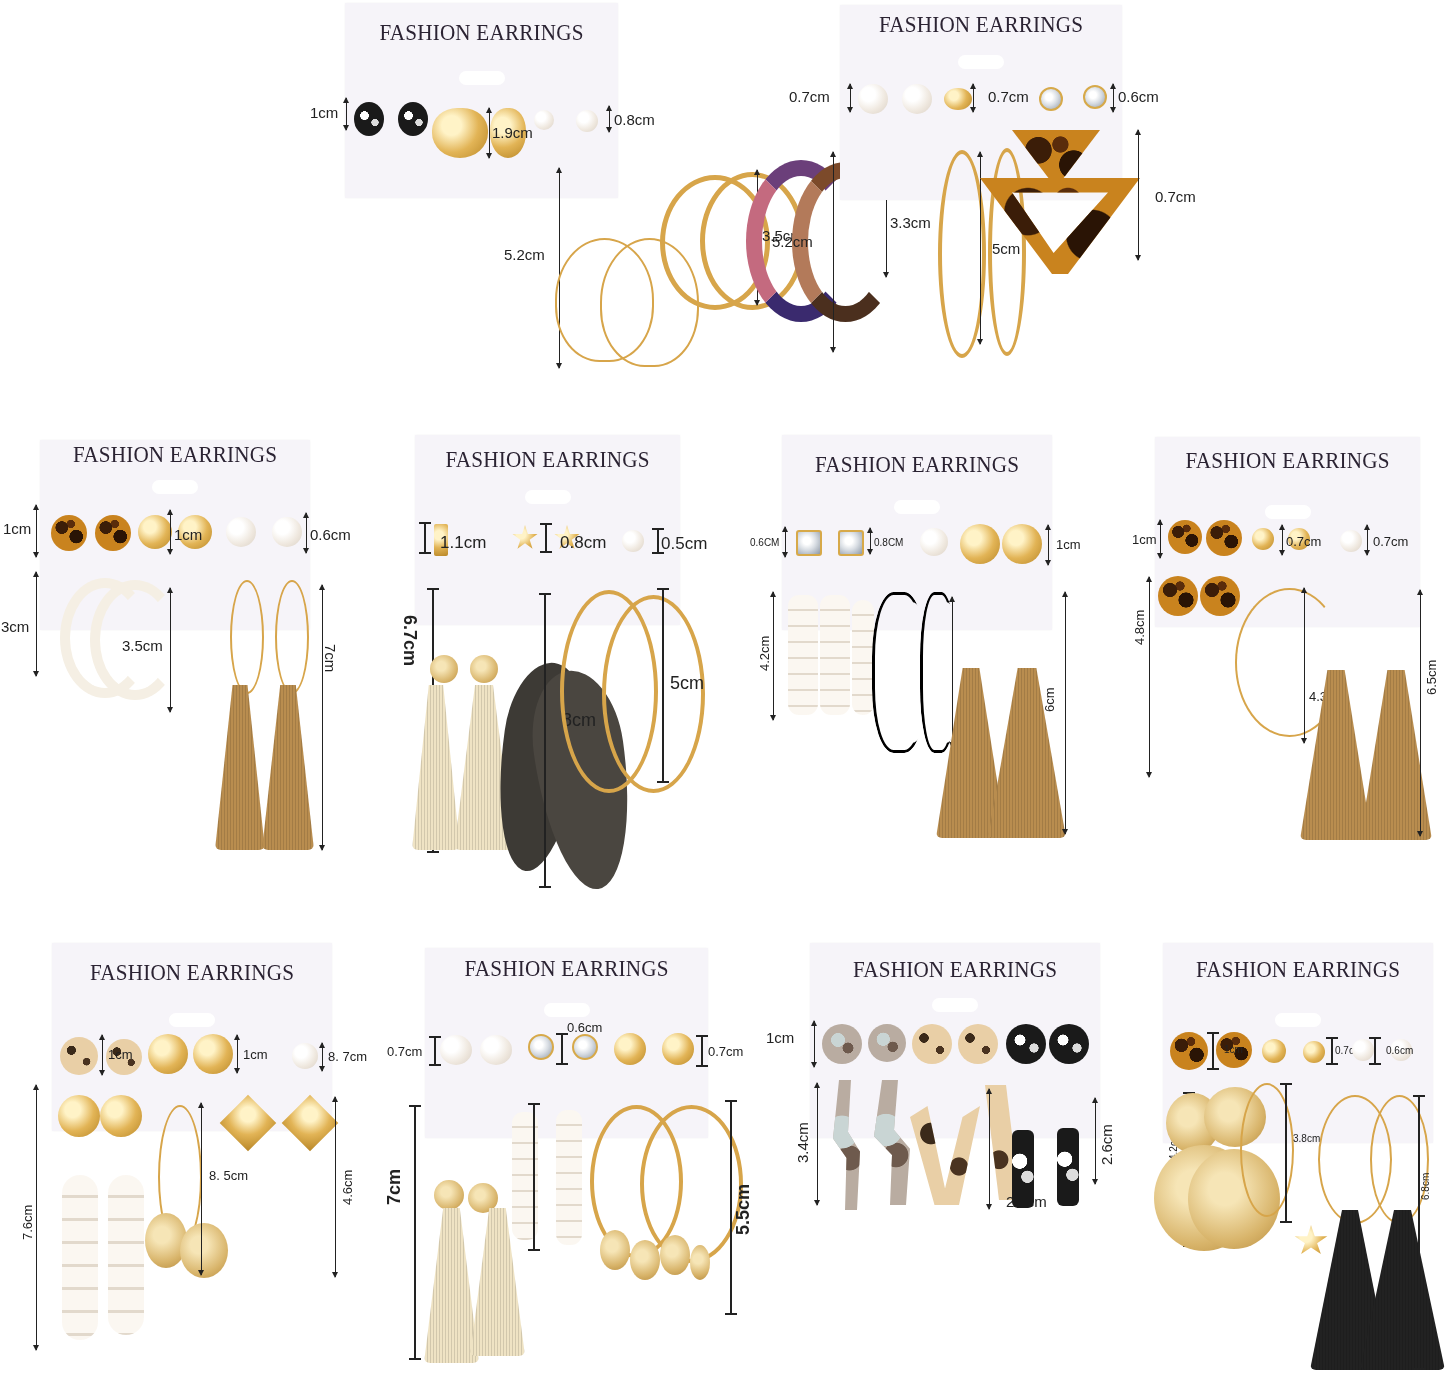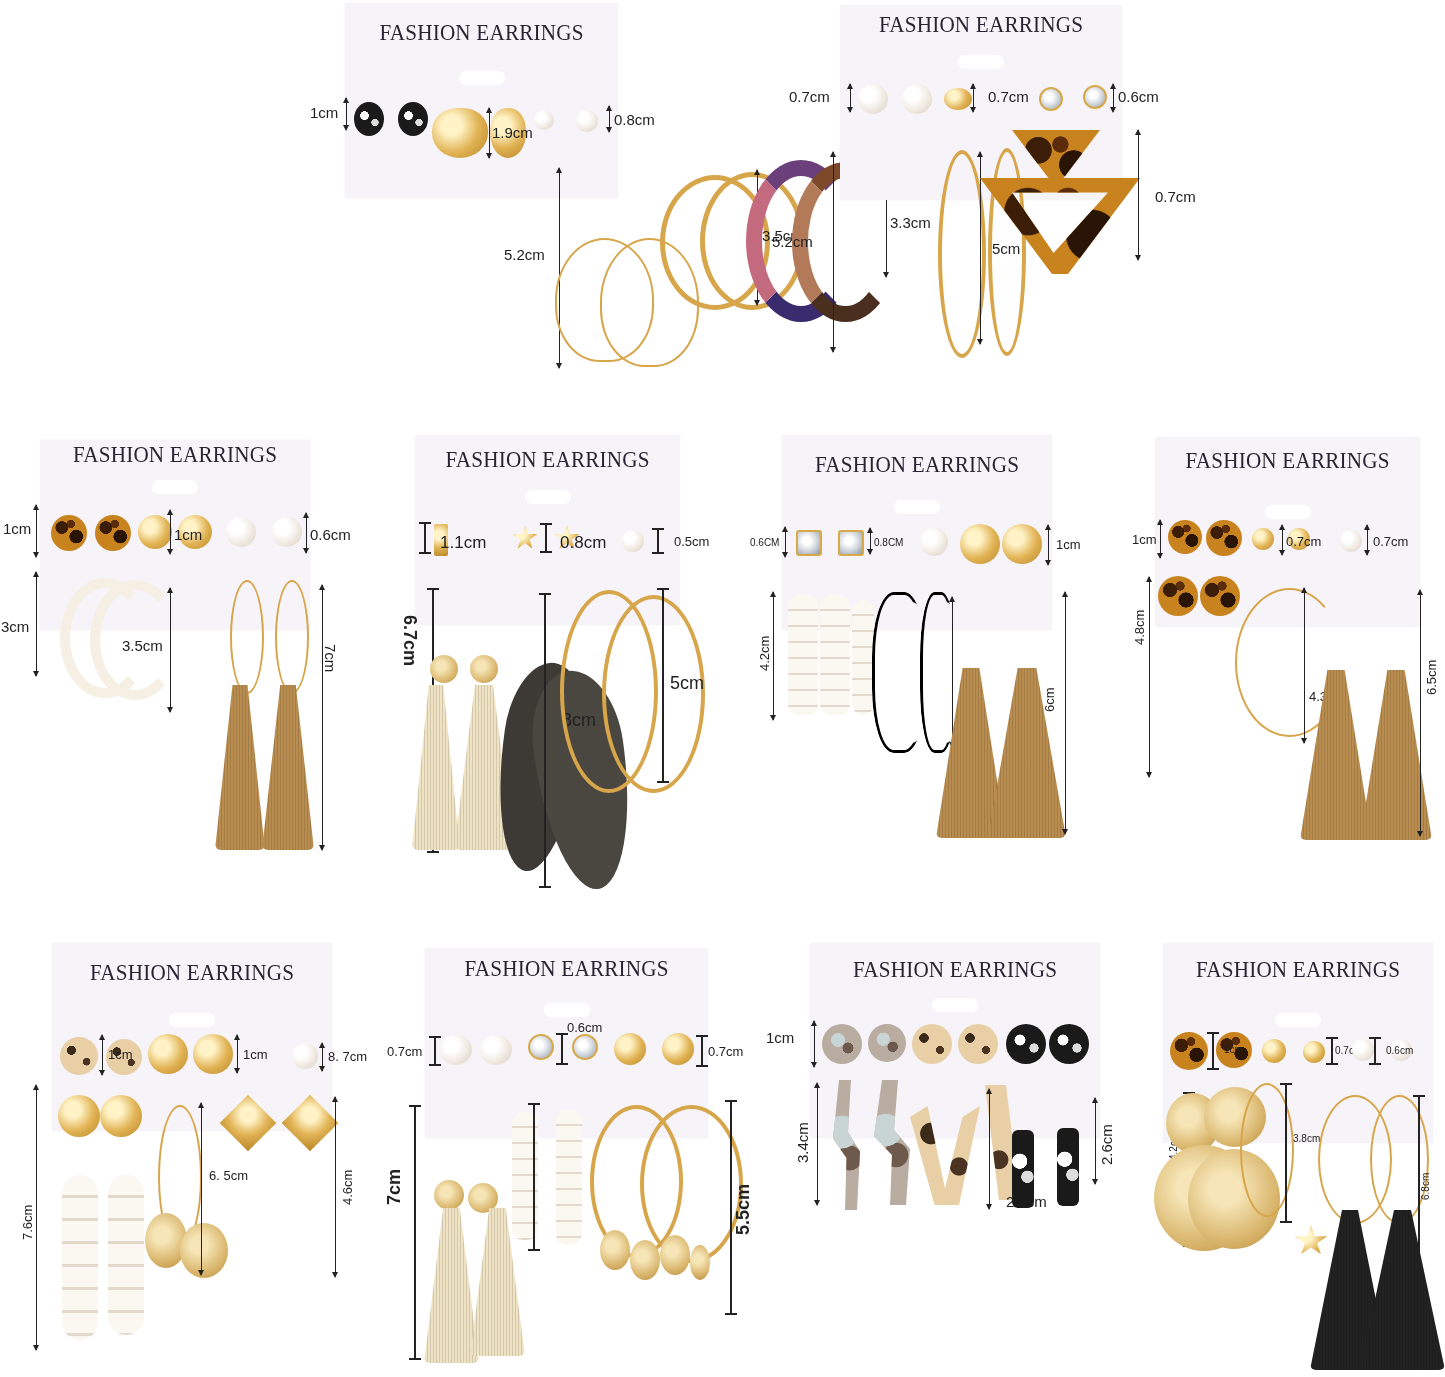--- a/index.html
+++ b/index.html
@@ -143,21 +143,21 @@
   <div class="title" style="left:25px;width:265px;right:auto;top:17px;">FASHION EARRINGS</div>
   <div class="vbar" style="left:34px;top:92px;height:32px;"></div>
   <div class="stud gold" style="left:44px;top:94px;width:14px;height:32px;border-radius:2px;"></div>
   <div class="lbl" style="left:50px;top:103px;font-size:17px;">1.1cm</div>
   <div class="stud gold" style="left:122px;top:95px;width:26px;height:26px;clip-path:polygon(50% 0,61% 35%,98% 35%,68% 57%,79% 91%,50% 70%,21% 91%,32% 57%,2% 35%,39% 35%);border-radius:0;"></div>
   <div class="vbar" style="left:155px;top:93px;height:30px;"></div>
   <div class="stud gold" style="left:164px;top:95px;width:26px;height:26px;clip-path:polygon(50% 0,61% 35%,98% 35%,68% 57%,79% 91%,50% 70%,21% 91%,32% 57%,2% 35%,39% 35%);border-radius:0;"></div>
   <div class="lbl" style="left:170px;top:103px;font-size:17px;">0.8cm</div>
   <div class="stud pearl" style="left:232px;top:100px;width:22px;height:22px;"></div>
   <div class="vbar" style="left:267px;top:98px;height:26px;"></div>
-  <div class="lbl" style="left:284px;top:104px;font-size:13px;">0.5cm</div>
+  <div class="lbl" style="left:271px;top:104px;font-size:17px;">0.5cm</div>
   <div class="vbar" style="left:42px;top:158px;height:265px;"></div>
   <div class="lbl vert lg" style="left:30px;top:185px;transform:rotate(90deg);font-weight:bold;">6.7cm</div>
   <div class="disc" style="left:40px;top:225px;width:28px;height:28px;"></div>
   <div class="tassel cream" style="left:22px;top:255px;width:48px;height:165px;clip-path:polygon(35% 0,65% 0,100% 100%,0 100%);"></div>
   <div class="disc" style="left:80px;top:225px;width:28px;height:28px;"></div>
   <div class="tassel cream" style="left:64px;top:255px;width:60px;height:165px;clip-path:polygon(35% 0,65% 0,100% 100%,0 100%);"></div>
   <div class="leaf" style="left:110px;top:232px;width:80px;height:210px;transform:rotate(8deg);"></div>
   <div class="leaf" style="left:148px;top:240px;width:90px;height:220px;background:#4a4640;transform:rotate(-8deg);"></div>
   <div class="vbar" style="left:154px;top:163px;height:295px;"></div>
   <div class="lbl lg" style="left:172px;top:280px;">8cm</div>
@@ -248,21 +248,21 @@
   <div class="vline" style="left:36px;top:150px;height:265px;"></div>
   <div class="lbl vert md" style="left:20px;top:305px;transform:rotate(-90deg);">7.6cm</div>
   <div class="stud gold" style="left:58px;top:160px;width:42px;height:42px;"></div>
   <div class="stud gold" style="left:100px;top:160px;width:42px;height:42px;"></div>
   <div class="pearlstr" style="left:62px;top:240px;width:36px;height:165px;border-radius:18px;background:repeating-linear-gradient(180deg,#fbf7f1 0 20px,#e2d9cc 20px 23px);"></div>
   <div class="pearlstr" style="left:108px;top:240px;width:36px;height:160px;border-radius:18px;background:repeating-linear-gradient(180deg,#fbf7f1 0 20px,#e2d9cc 20px 23px);"></div>
   <div class="hoop goldh" style="left:158px;top:170px;width:40px;height:140px;border-width:2px;"></div>
   <div class="disc" style="left:145px;top:278px;width:42px;height:55px;"></div>
   <div class="disc" style="left:180px;top:288px;width:48px;height:55px;"></div>
   <div class="vline" style="left:201px;top:168px;height:172px;"></div>
-  <div class="lbl md" style="left:209px;top:233px;">6. 5cm</div>
+  <div class="lbl md" style="left:209px;top:233px;">8. 5cm</div>
   <div class="gold" style="position:absolute;left:228px;top:168px;width:40px;height:40px;transform:rotate(45deg);"></div>
   <div class="gold" style="position:absolute;left:290px;top:168px;width:40px;height:40px;transform:rotate(45deg);"></div>
   <div class="hoop tort" style="left:205px;top:215px;width:130px;height:127px;border:0;-webkit-mask:radial-gradient(circle,transparent 62%,#000 64%);mask:radial-gradient(circle,transparent 62%,#000 64%);"></div>
   <div class="hoop tort" style="left:245px;top:205px;width:130px;height:132px;border:0;-webkit-mask:radial-gradient(circle,transparent 62%,#000 64%);mask:radial-gradient(circle,transparent 62%,#000 64%);"></div>
   <div class="vline" style="left:335px;top:162px;height:180px;"></div>
   <div class="lbl vert md" style="left:340px;top:270px;transform:rotate(-90deg);">4.6cm</div>
 </div>
 
 <div class="card" style="left:380px;top:940px;width:400px;height:430px;">
   <div class="backer" style="left:45px;top:8px;width:283px;height:190px;">

